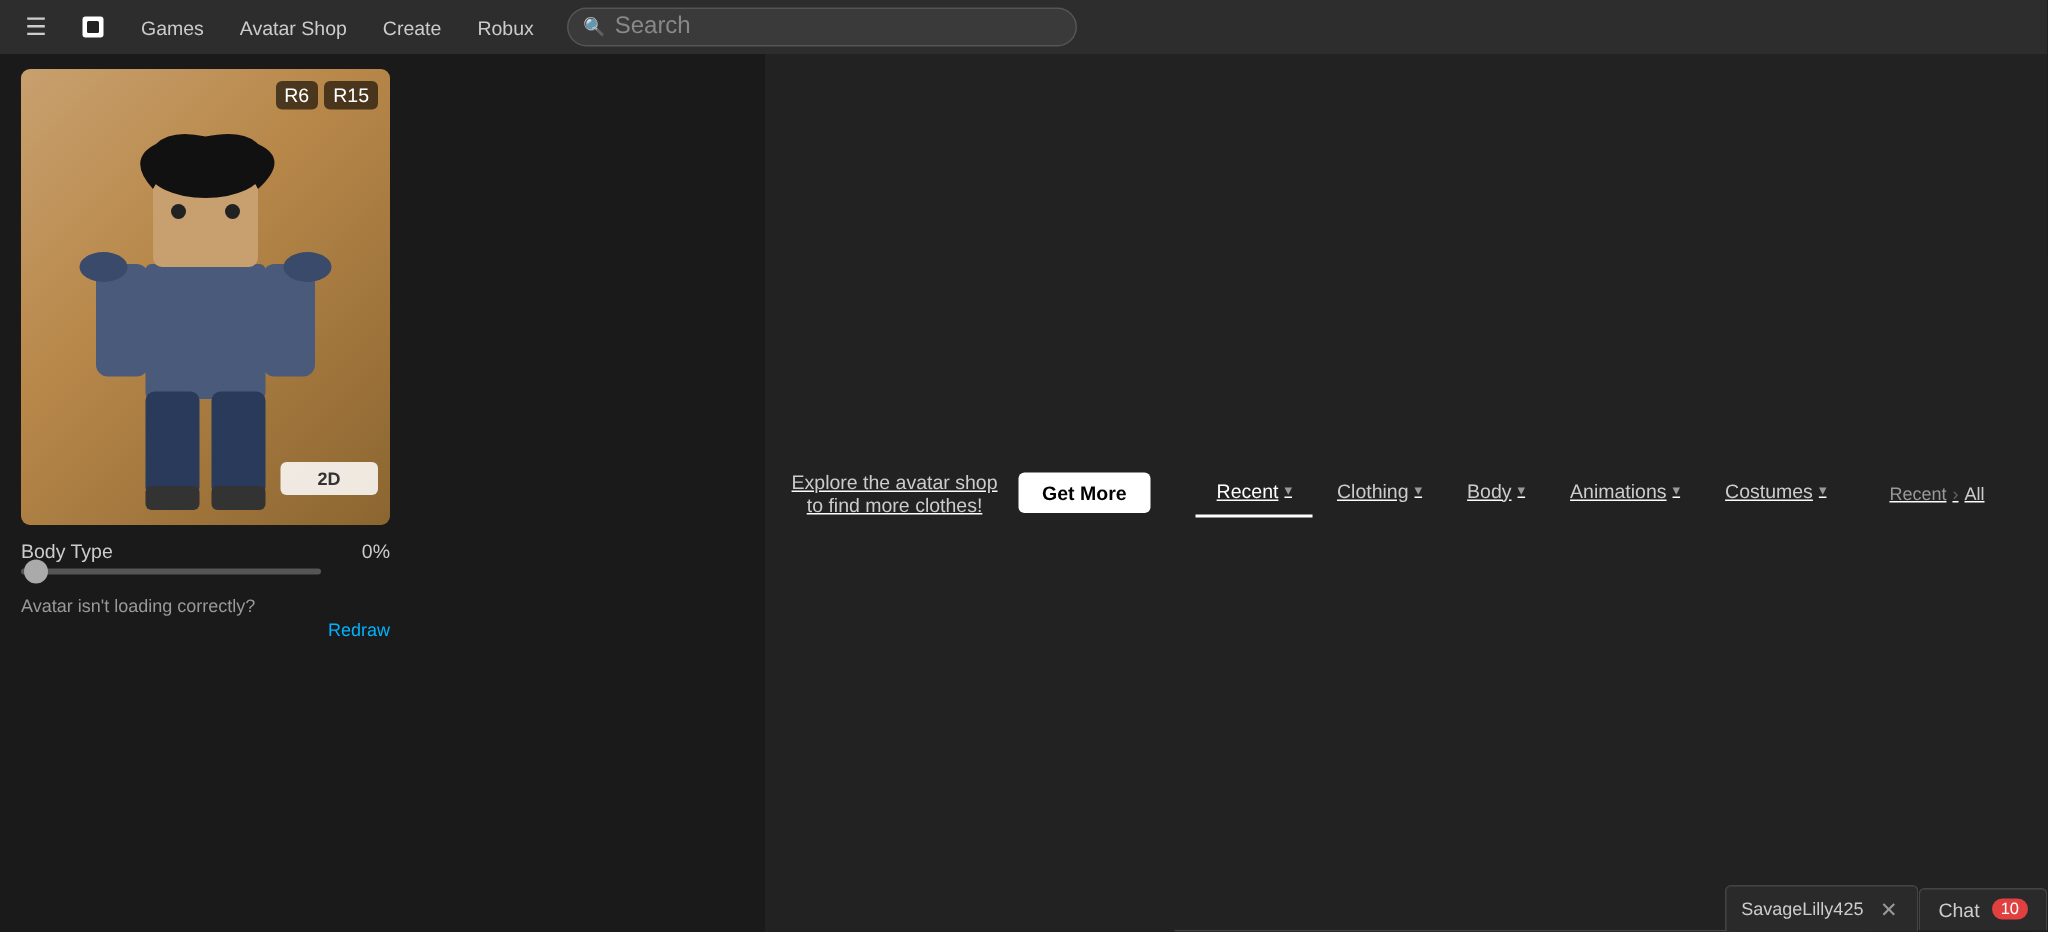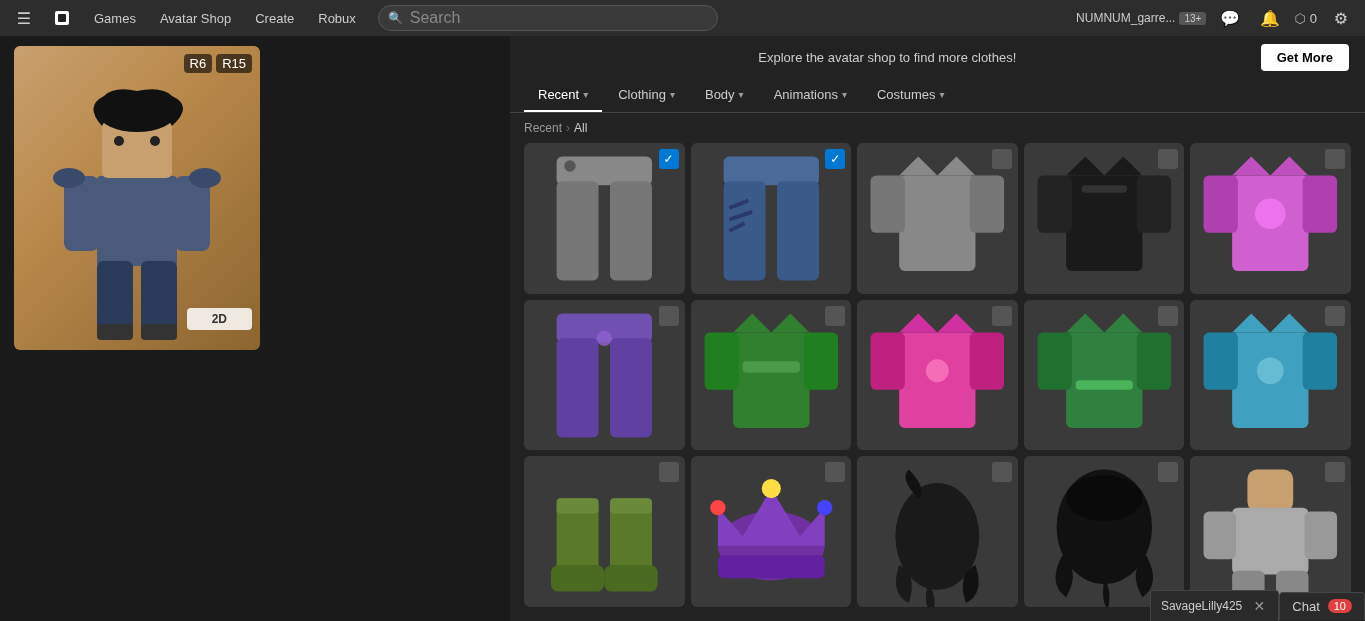--- a/index.html
+++ b/index.html
@@ -178,23 +178,24 @@
       margin-top: 2px;
       text-align: right;
       width: 246px;
     }
 
     
     .right-panel {
       flex: 1;
       background: #222;
       display: flex;
-      flex-direction: column;
+      flex-direction: row;
       padding: 0;
       position: relative;
+      text-decoration: underline;
     }
 
     
     .promo-bar {
       display: flex;
       align-items: center;
       justify-content: flex-end;
       padding: 8px 16px;
       gap: 12px;
       color: #ccc;
@@ -375,39 +376,20 @@
   <div class="nav-link">
     <span>Create</span>
   </div>
   <div class="nav-link">
     <span>Robux</span>
   </div>
   <div class="search-bar">
     <span style="color:#888;font-size:12px;">🔍</span>
     <input type="text" placeholder="Search" style="">
   </div>
-  <div class="nav-right">
-    <div class="username-badge">
-      <span>NUMNUM_garre...</span>
-      <span class="age-badge">13+</span>
-    </div>
-    <div class="nav-icon-btn">
-      <span>💬</span>
-    </div>
-    <div class="nav-icon-btn">
-      <span>🔔</span>
-    </div>
-    <div class="robux-display">
-      <span style="color:#aaa;">⬡</span>
-      <span>0</span>
-    </div>
-    <div class="nav-icon-btn">
-      <span>⚙</span>
-    </div>
-  </div>
 </nav>
 
 <div class="main-area">
 
   <div class="left-panel">
     <div class="avatar-wrap">
       <div class="avatar-viewport">
         <div class="avatar-badges">
           <span class="avatar-badge">R6</span>
           <span class="avatar-badge">R15</span>
@@ -432,20 +414,31 @@
           <circle cx="141" cy="95" r="5" fill="#222"></circle>
 
           <rect x="83" y="278" width="36" height="16" rx="4" fill="#333"></rect>
           <rect x="127" y="278" width="36" height="16" rx="4" fill="#333"></rect>
 
           <ellipse cx="55" cy="132" rx="16" ry="10" fill="#3a4a6a"></ellipse>
           <ellipse cx="191" cy="132" rx="16" ry="10" fill="#3a4a6a"></ellipse>
         </svg>
         <button class="avatar-2d-btn">2D</button>
       </div>
+      <div style="display:flex;flex-direction:column;width:246px;">
+        <div class="body-type-row">
+          <span class="body-type-label">Body Type</span>
+          <span class="body-type-pct">0%</span>
+        </div>
+        <div class="slider-track">
+          <div class="slider-thumb"></div>
+        </div>
+        <p class="avatar-loading-msg">Avatar isn't loading correctly?</p>
+        <div class="redraw-link">Redraw</div>
+      </div>
     </div>
   </div>
 
   <div class="right-panel">
 
     <div class="promo-bar">
       <span class="promo-bar-text">Explore the avatar shop to find more clothes!</span>
       <button class="get-more-btn">Get More</button>
     </div>
 

